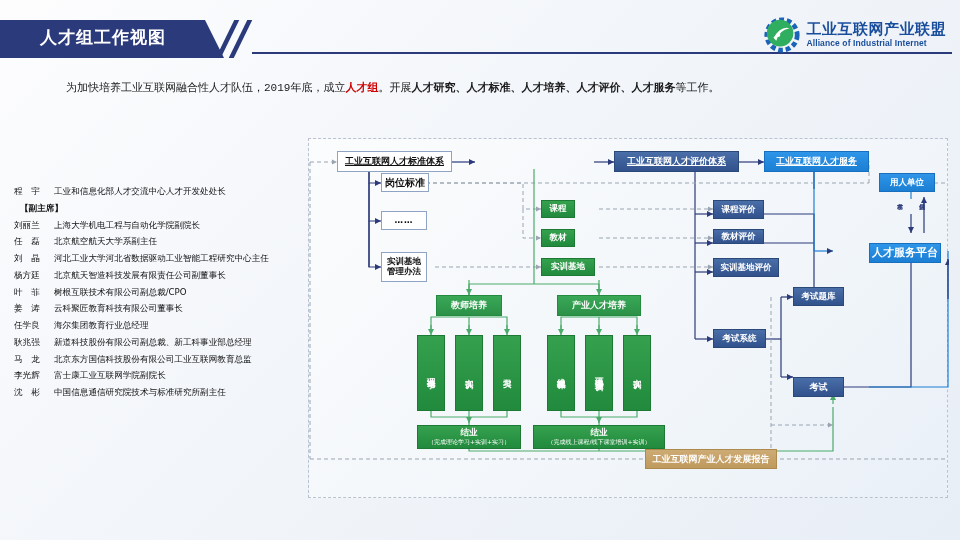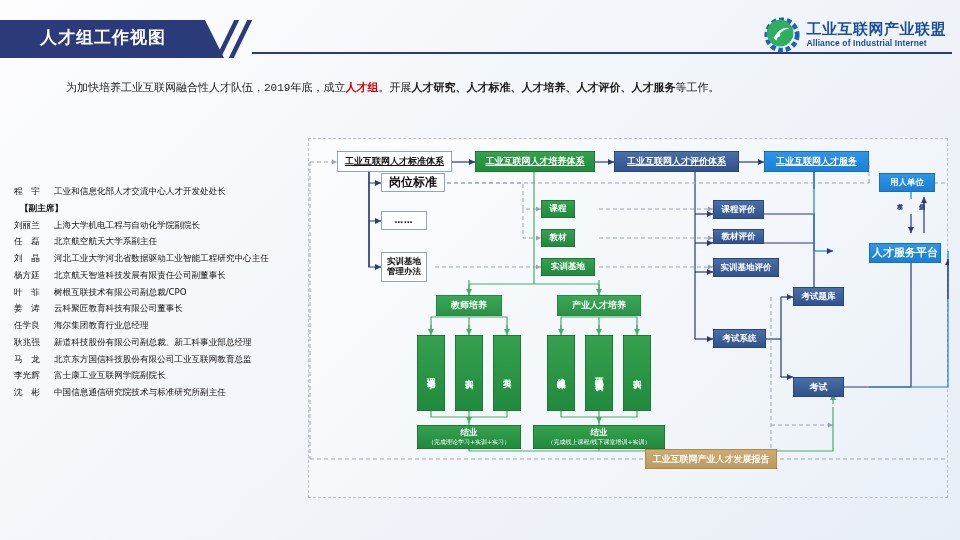--- a/index.html
+++ b/index.html
@@ -247,25 +247,24 @@
       <path d="M615,94 L615,66"></path>
       <path d="M615,66 L615,60"></path>
     </g>
     <g fill="none" stroke="#2b3a7a" stroke-width="1.2" marker-end="url(#ab)">
       <path d="M615,70 L615,58"></path>
       <path d="M639,160 L639,120"></path>
     </g>
   </svg>
 
   <div class="node n-white-hdr" style="left:28px;top:12px;width:115px;height:21px;font-size:9px;text-decoration:underline;">工业互联网人才标准体系</div>
-  <div class="node n-green" style="left:166px;top:12px;width:120px;height:21px;font-size:9px;text-decoration:underline;">工业互联网人才培养体系</div>
   <div class="node n-blue-d" style="left:305px;top:12px;width:125px;height:21px;font-size:9px;text-decoration:underline;">工业互联网人才评价体系</div>
   <div class="node n-blue-l" style="left:455px;top:12px;width:105px;height:21px;font-size:9px;text-decoration:underline;">工业互联网人才服务</div>
 
-  <div class="node n-white" style="left:72px;top:34px;width:64px;height:19px;font-size:12px;text-align:right;">岗位标准</div>
+  <div class="node n-white" style="left:72px;top:34px;width:48px;height:19px;font-size:10px;text-align:right;">岗位标准</div>
   <div class="node n-white" style="left:72px;top:72px;width:46px;height:19px;font-size:8.5px;letter-spacing:1px;">……</div>
   <div class="node n-white" style="left:72px;top:113px;width:46px;height:30px;font-size:8.5px;">实训基地<br>管理办法</div>
 
   <div class="node n-green" style="left:232px;top:61px;width:34px;height:18px;font-size:8.5px;">课程</div>
   <div class="node n-green" style="left:232px;top:90px;width:34px;height:18px;font-size:8.5px;">教材</div>
   <div class="node n-green" style="left:232px;top:119px;width:54px;height:18px;font-size:8.5px;">实训基地</div>
 
   <div class="node n-blue-d" style="left:404px;top:61px;width:51px;height:19px;font-size:8.5px;">课程评价</div>
   <div class="node n-blue-d" style="left:404px;top:90px;width:51px;height:15px;font-size:8.5px;">教材评价</div>
   <div class="node n-blue-d" style="left:404px;top:119px;width:66px;height:19px;font-size:8.5px;">实训基地评价</div>

